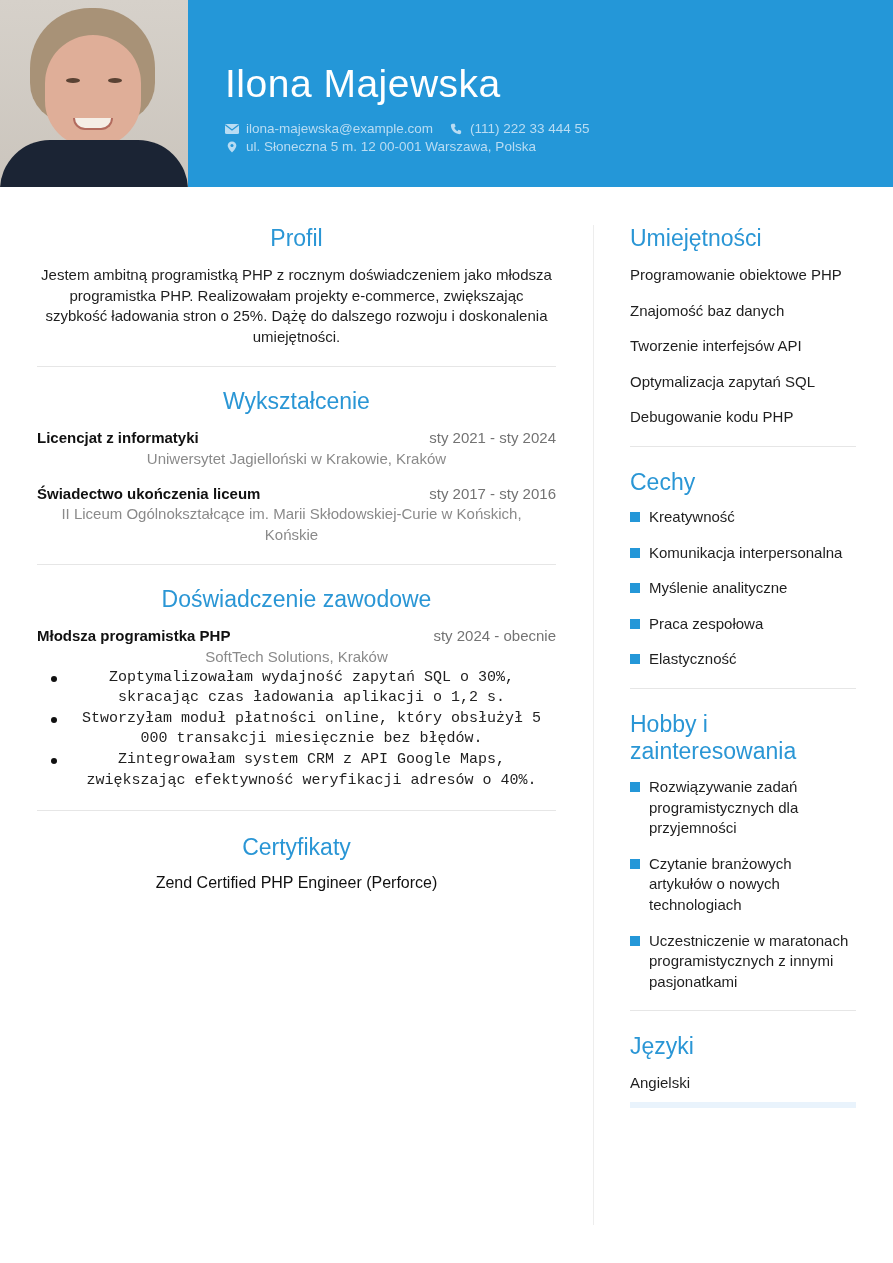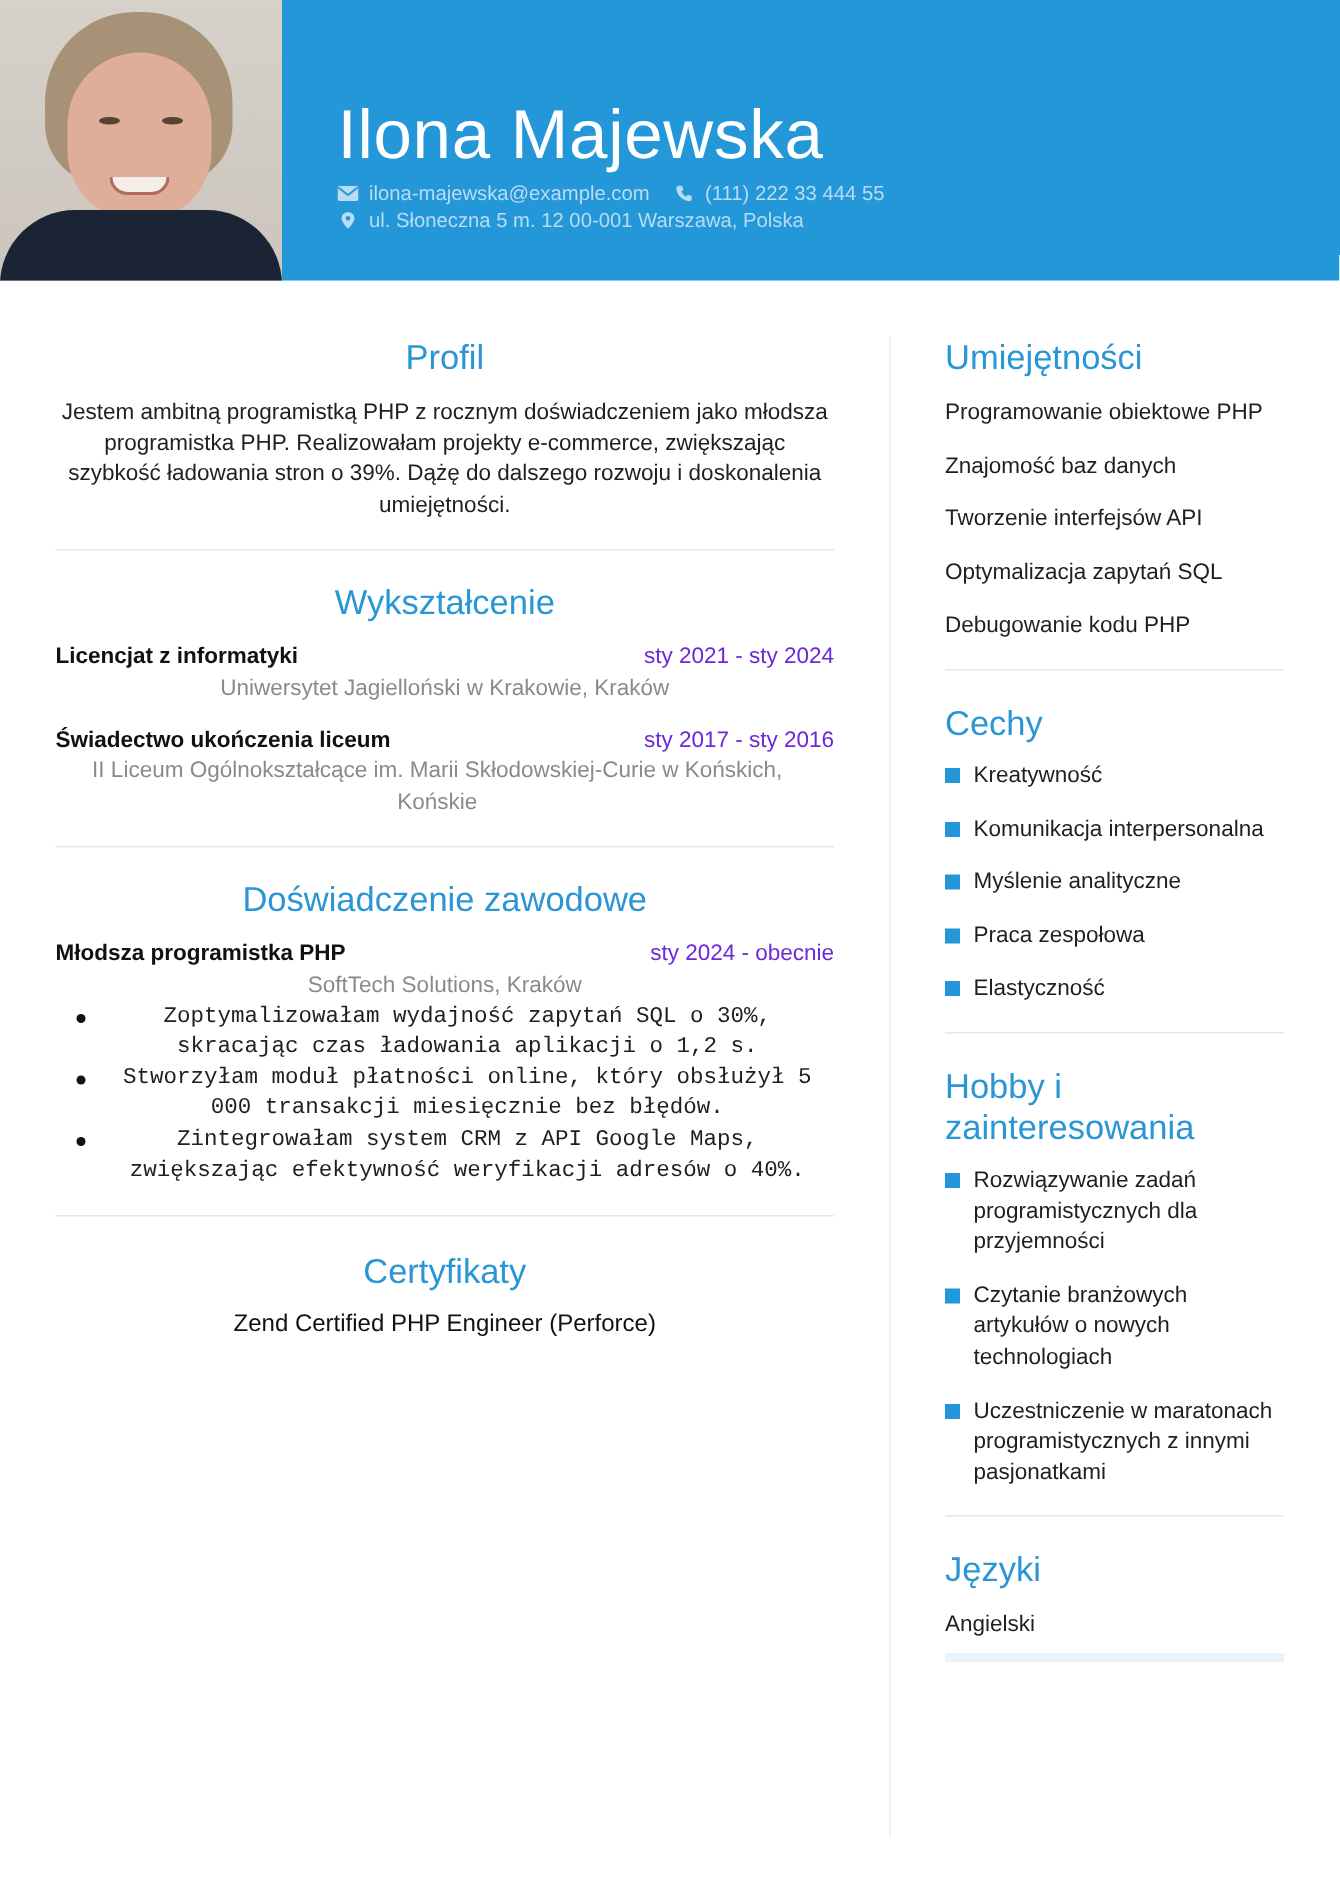--- a/index.html
+++ b/index.html
@@ -8,37 +8,37 @@
 
   .header { position: absolute; left: 0; top: 0; width: 893px; height: 187px; background: #2497d8; }
   .photo { position: absolute; left: 0; top: 0; width: 188px; height: 187px; overflow: hidden;
            background: linear-gradient(180deg, #d6d1ca 0%, #cbc5bd 100%); }
   .photo .hair { position: absolute; left: 30px; top: 8px; width: 125px; height: 115px; border-radius: 60px 60px 40px 40px; background: #a89277; }
   .photo .face { position: absolute; left: 45px; top: 35px; width: 96px; height: 112px; border-radius: 48px 48px 46px 46px; background: #dfae98; }
   .photo .eye { position: absolute; top: 78px; width: 14px; height: 5px; border-radius: 50%; background: #5a4233; }
   .photo .smile { position: absolute; left: 73px; top: 118px; width: 40px; height: 12px; border-radius: 0 0 20px 20px; background: #f5eee6; border: 2px solid #b26b5e; border-top: none; }
   .photo .shirt { position: absolute; left: 0; top: 140px; width: 188px; height: 60px; border-radius: 50px 50px 0 0; background: #1b2434; }
 
-  .name { position: absolute; left: 225px; top: 62px; font-size: 46px; font-weight: 300; color: #ffffff; letter-spacing: 0.5px; }
+  .name { position: absolute; left: 225px; top: 62px; font-size: 39px; font-weight: 300; color: #ffffff; letter-spacing: 0.5px; }
   .contact-line { position: absolute; left: 225px; font-size: 13.5px; color: #b8dcf3; display: flex; align-items: center; white-space: nowrap; }
   .contact-line .ic { display: inline-block; width: 14px; height: 12px; margin-right: 7px; }
   .contact-line .gap { width: 16px; }
 
   .divider-v { position: absolute; left: 593px; top: 225px; width: 1px; height: 1000px; background: #ededed; }
 
   .left { position: absolute; left: 37px; top: 222px; width: 519px; text-align: center; }
   .right { position: absolute; left: 630px; top: 222px; width: 226px; }
 
   .sec-title { font-size: 23px; color: #2a96d5; font-weight: 400; line-height: 32px; }
   .sec-rule { height: 1px; background: #e6e6e6; }
   p.body { font-size: 15px; line-height: 20.6px; color: #1f1f1f; }
 
   .entry-head { display: flex; justify-content: space-between; font-size: 15px; line-height: 20.6px; }
   .entry-title { font-weight: 700; color: #111; }
-  .entry-date { color: #6d28d9; }
+  .entry-date { color: #737373; }
   .entry-sub { font-size: 15px; line-height: 20.6px; color: #8a8a8a; }
   ul.bullets { list-style: none; margin-left: 12px; font-family: Liberation Mono, monospace; }
   ul.bullets li { position: relative; padding-left: 18px; font-size: 15px; line-height: 20.6px; color: #1f1f1f; }
   ul.bullets li::before { content: ""; position: absolute; left: 2px; top: 8px; width: 6px; height: 6px; border-radius: 50%; background: #111; }
 
   .cert { font-size: 16px; font-weight: 400; color: #111; line-height: 22px; }
 
   .skill { font-size: 15px; line-height: 20.6px; color: #1f1f1f; }
   .sq-item { display: flex; font-size: 15px; line-height: 20.6px; color: #1f1f1f; }
   .sq { flex: 0 0 10px; width: 10px; height: 10px; background: #2497d8; margin-top: 5px; margin-right: 9px; }
@@ -77,21 +77,21 @@
       </svg>
     <span>ul. Słoneczna 5 m. 12 00-001 Warszawa, Polska</span>
   </div>
 </div>
 
 <div class="divider-v"></div>
 
 <div class="left">
   <section>
     <h2 class="sec-title">Profil</h2>
-    <p class="body" style="margin-top:11px">Jestem ambitną programistką PHP z rocznym doświadczeniem jako młodsza programistka PHP. Realizowałam projekty e-commerce, zwiększając szybkość ładowania stron o 39%. Dążę do dalszego rozwoju i doskonalenia umiejętności.</p>
+    <p class="body" style="margin-top:11px">Jestem ambitną programistką PHP z rocznym doświadczeniem jako młodsza programistka PHP. Realizowałam projekty e-commerce, zwiększając szybkość ładowania stron o 25%. Dążę do dalszego rozwoju i doskonalenia umiejętności.</p>
     <div class="sec-rule" style="margin-top:19px"></div>
   </section>
 
   <section style="margin-top:18px">
     <h2 class="sec-title">Wykształcenie</h2>
     <div style="margin-top:11px">
       <div class="entry-head">
         <span class="entry-title">Licencjat z informatyki</span>
         <span class="entry-date">sty 2021 - sty 2024</span>
       </div>

